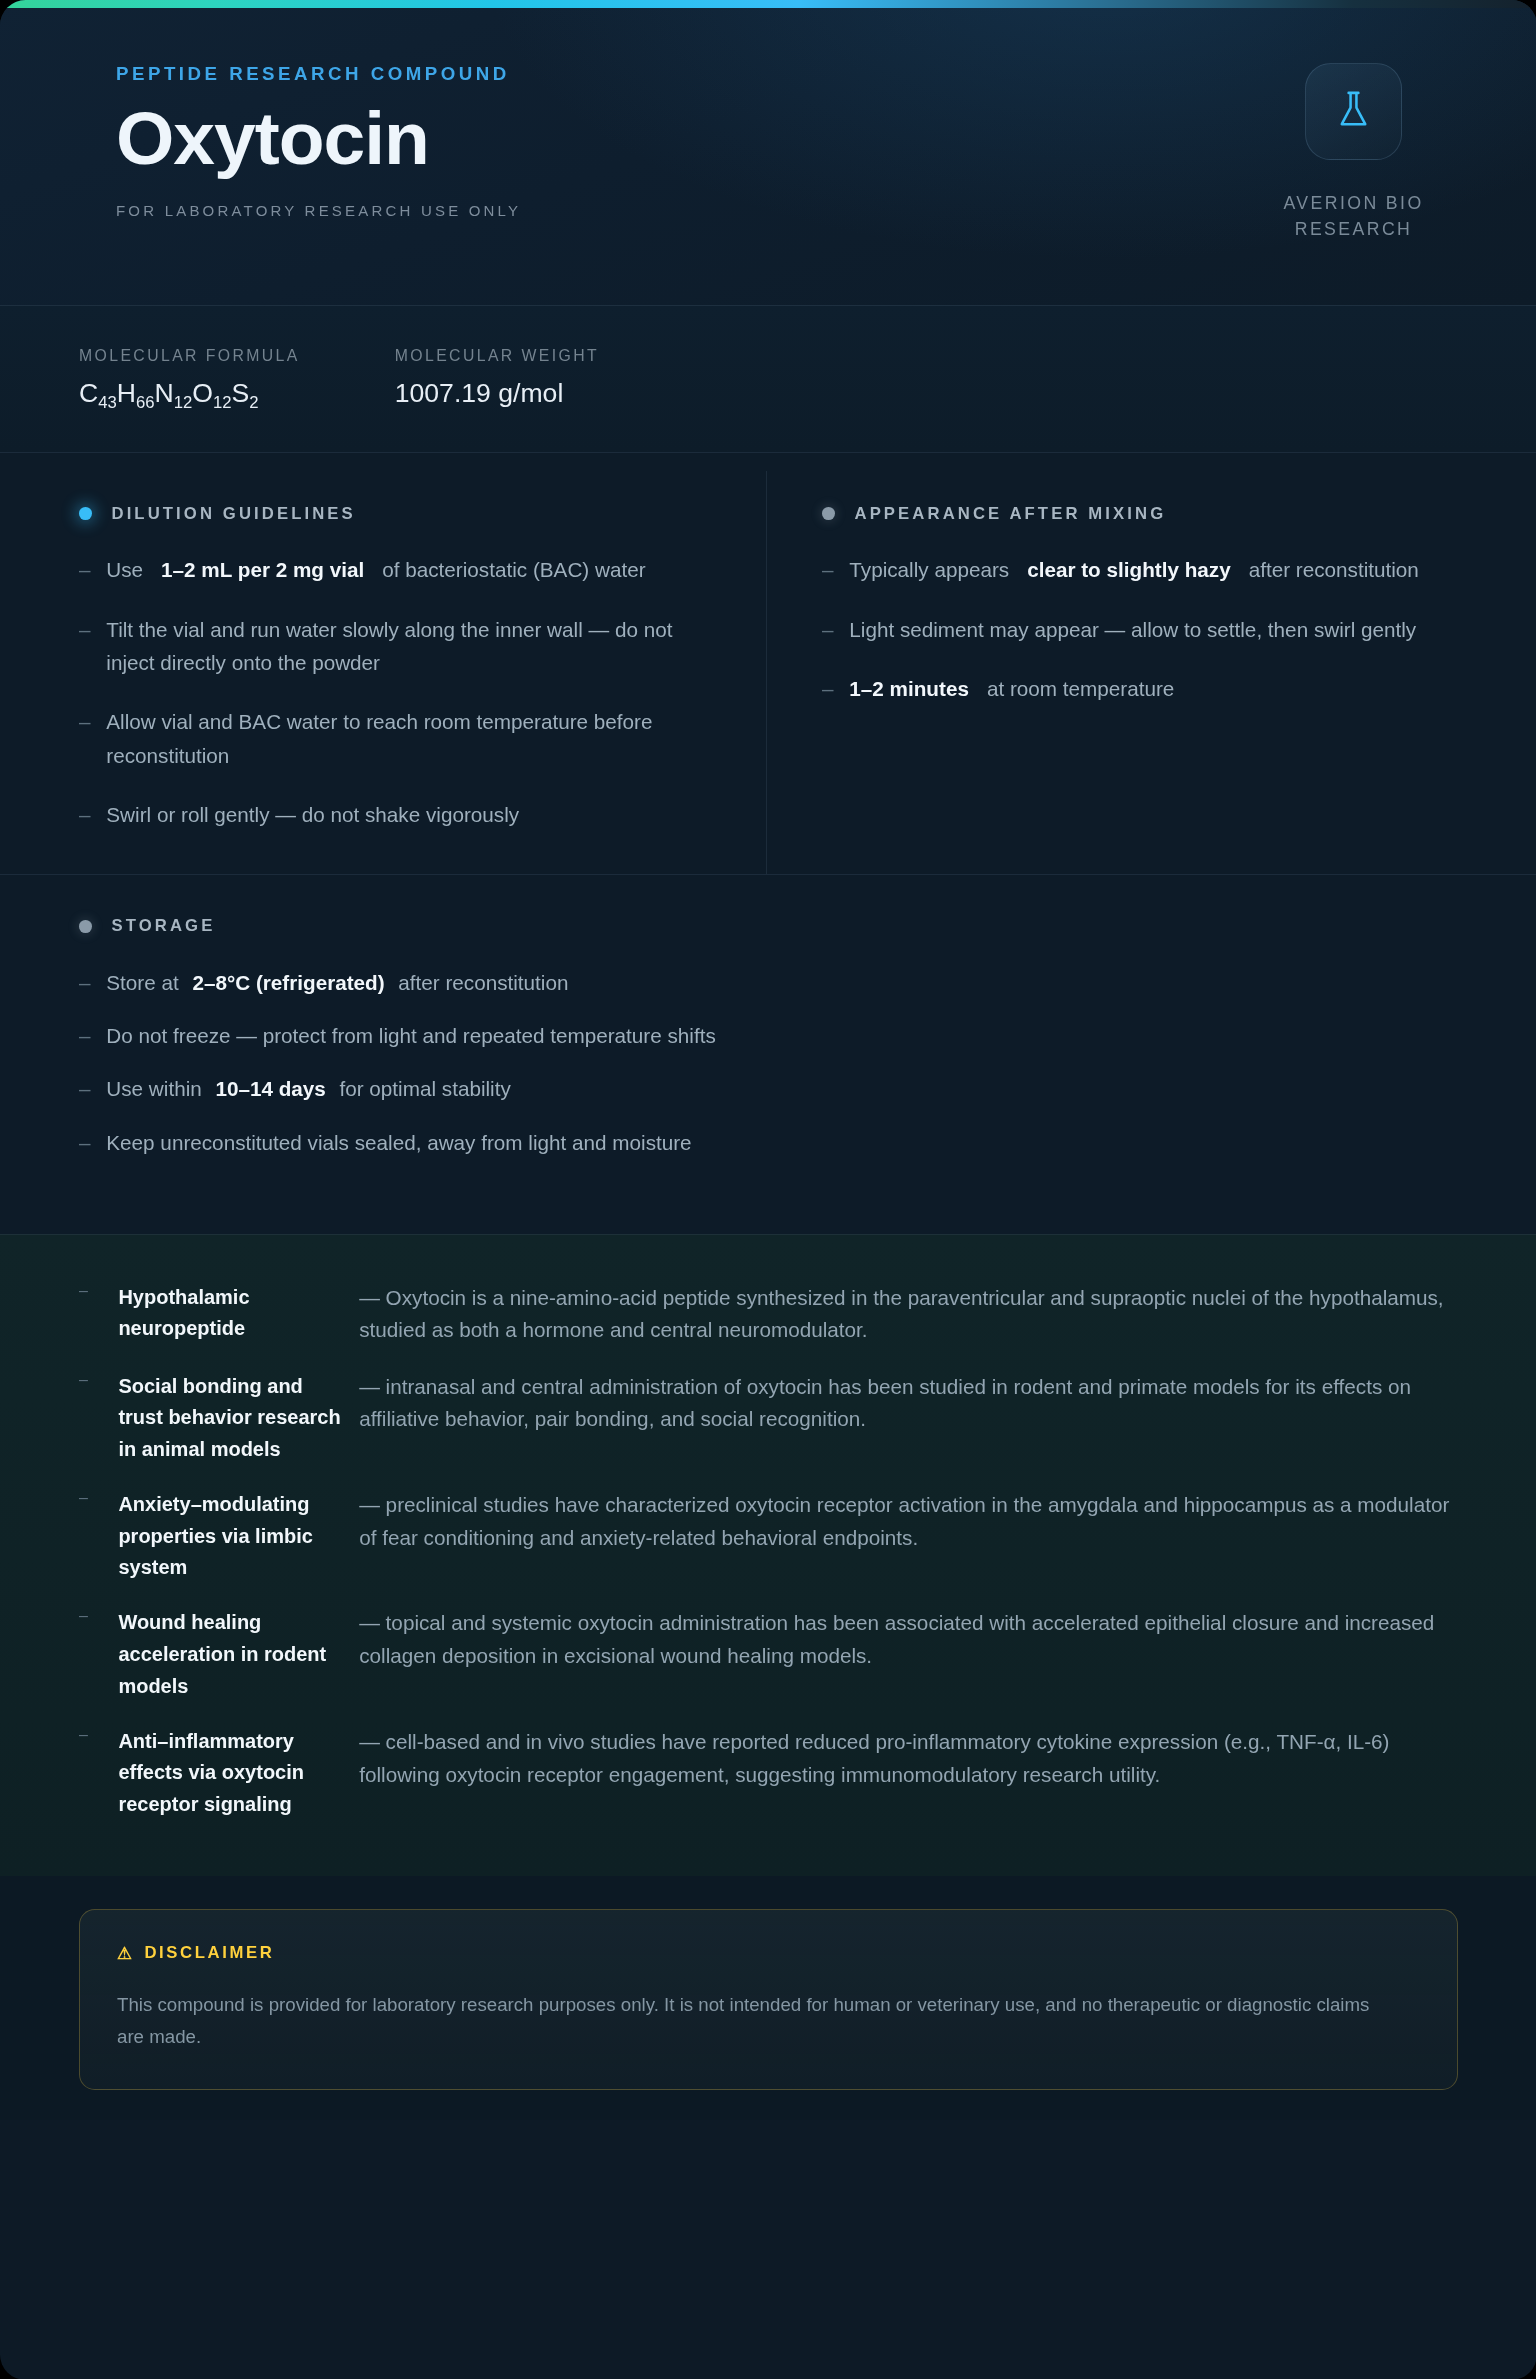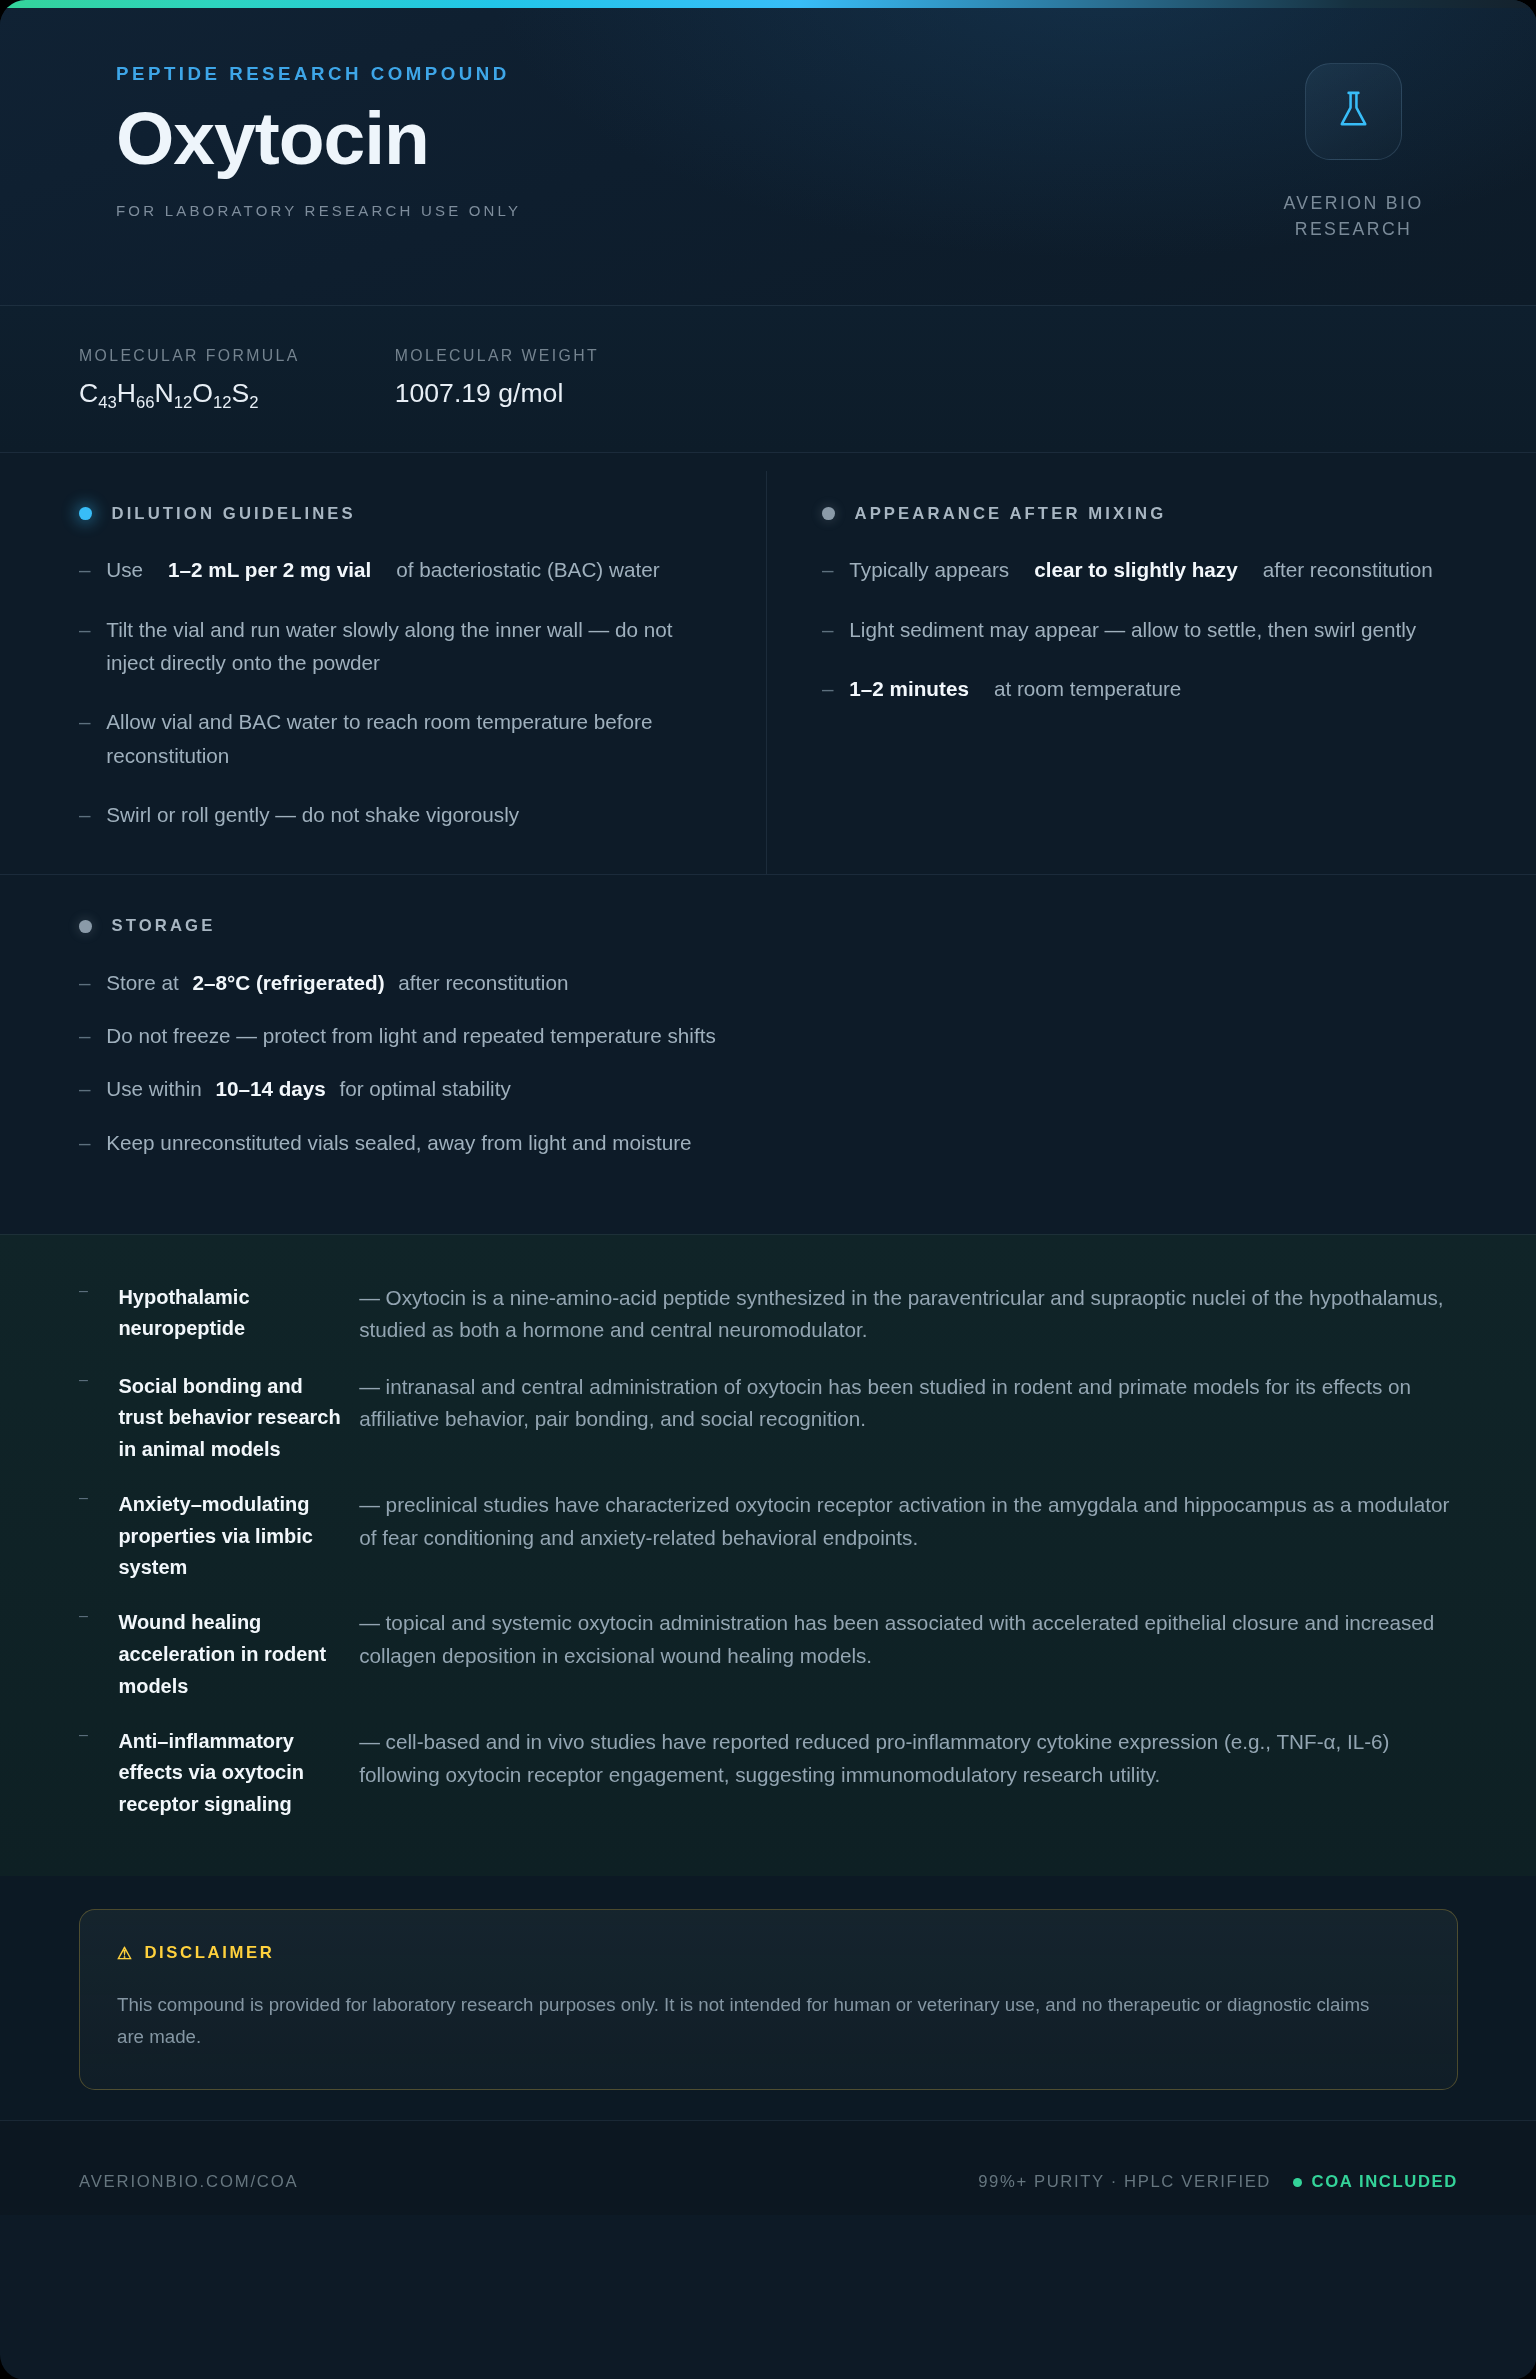--- a/index.html
+++ b/index.html
@@ -103,21 +103,21 @@
     display:flex; gap:15.8px;
     font-size:20.7px; line-height:1.62; color:#9fb0bd;
     margin-bottom:25.6px;
   }
   .bullets li:last-child { margin-bottom:0; }
   .dash { color:#5d707e; flex:none; }
   .btext { flex:1; }
   .hl { color:#f2f7fb; font-weight:700; }
 
   
-  .split { display:grid; grid-template-columns:auto auto 1fr; column-gap:25px; }
+  .split { display:grid; grid-template-columns:auto auto 1fr; column-gap:18px; }
 
   
   .storage {
     padding:41px 79px 55px 79px;
     border-top:1px solid rgba(130,165,195,.12);
     background:#0d1b28;
   }
   .storage .bullets li { margin-bottom:19.7px; }
 
   
@@ -335,24 +335,14 @@
   <div class="disc-wrap">
     <div class="disclaimer">
       <div class="disc-head">
         <span>⚠</span>
         <span>Disclaimer</span>
       </div>
       <div class="disc-body">This compound is provided for laboratory research purposes only. It is not intended for human or veterinary use, and no therapeutic or diagnostic claims are made.</div>
     </div>
   </div>
 
-  <div class="footer">
-    <div class="foot-left">averionbio.com/coa</div>
-    <div class="foot-right">
-      <span class="foot-meta">99%+ Purity · HPLC Verified</span>
-      <span class="coa">
-        <span class="coa-dot"></span>
-        <span class="coa-text">COA Included</span>
-      </span>
-    </div>
-  </div>
 </div>
 
 
 </body></html>

